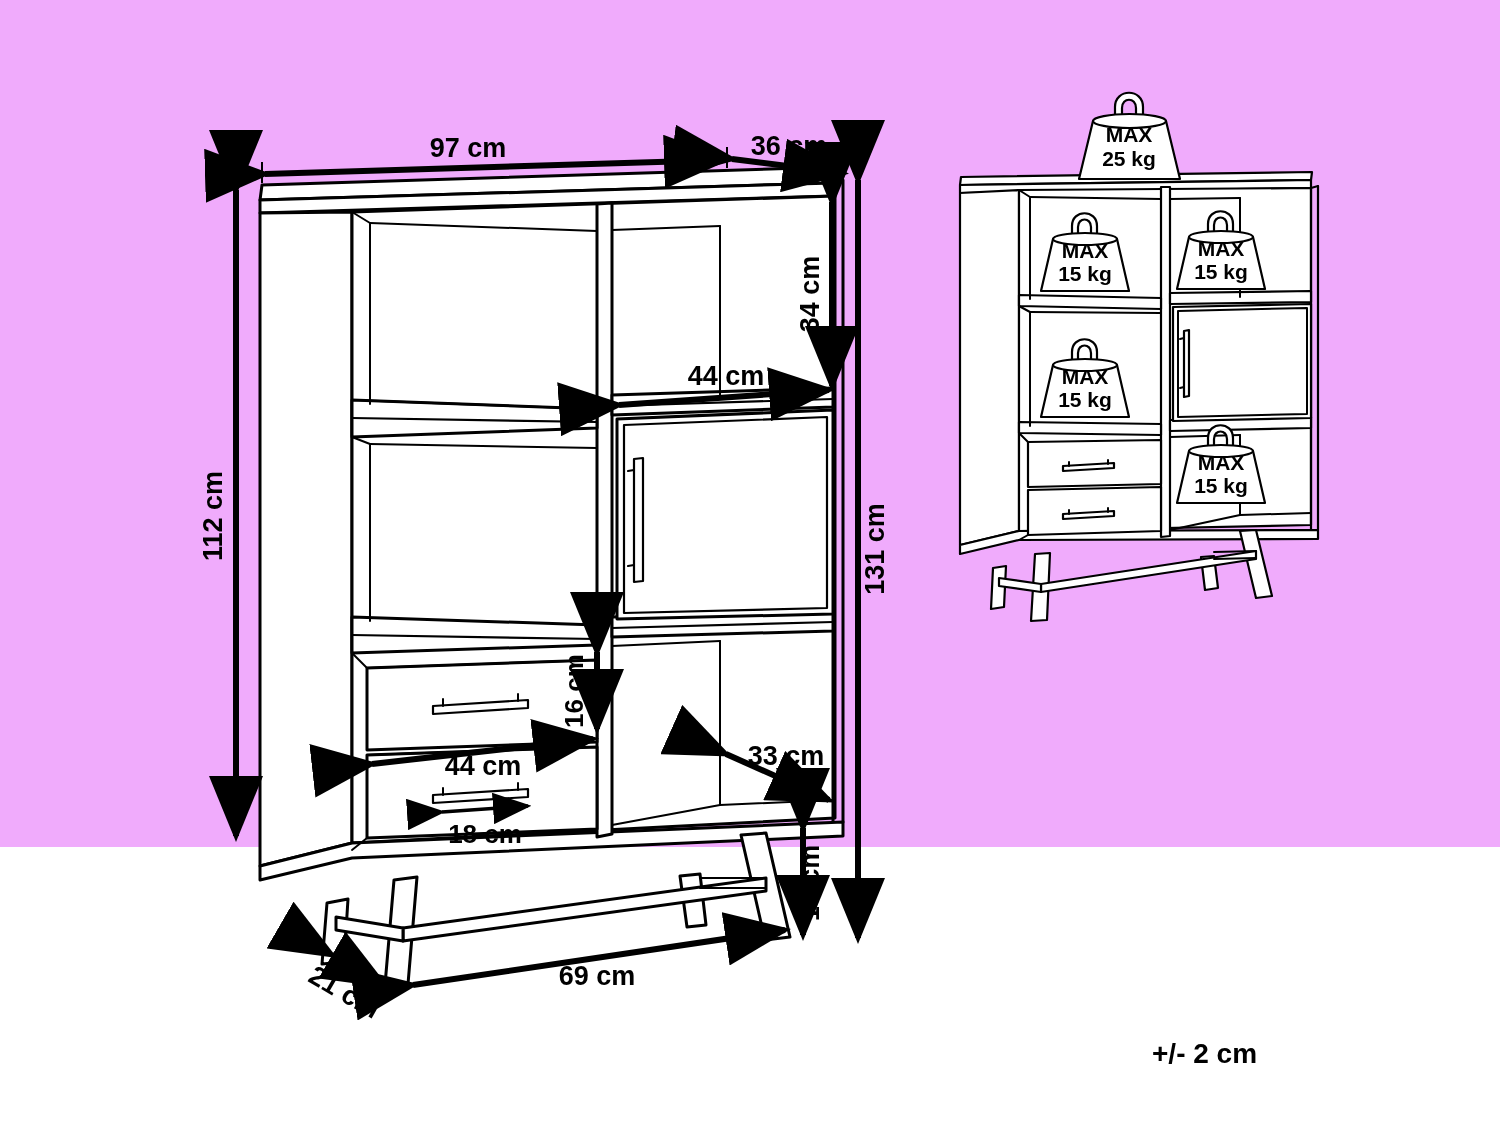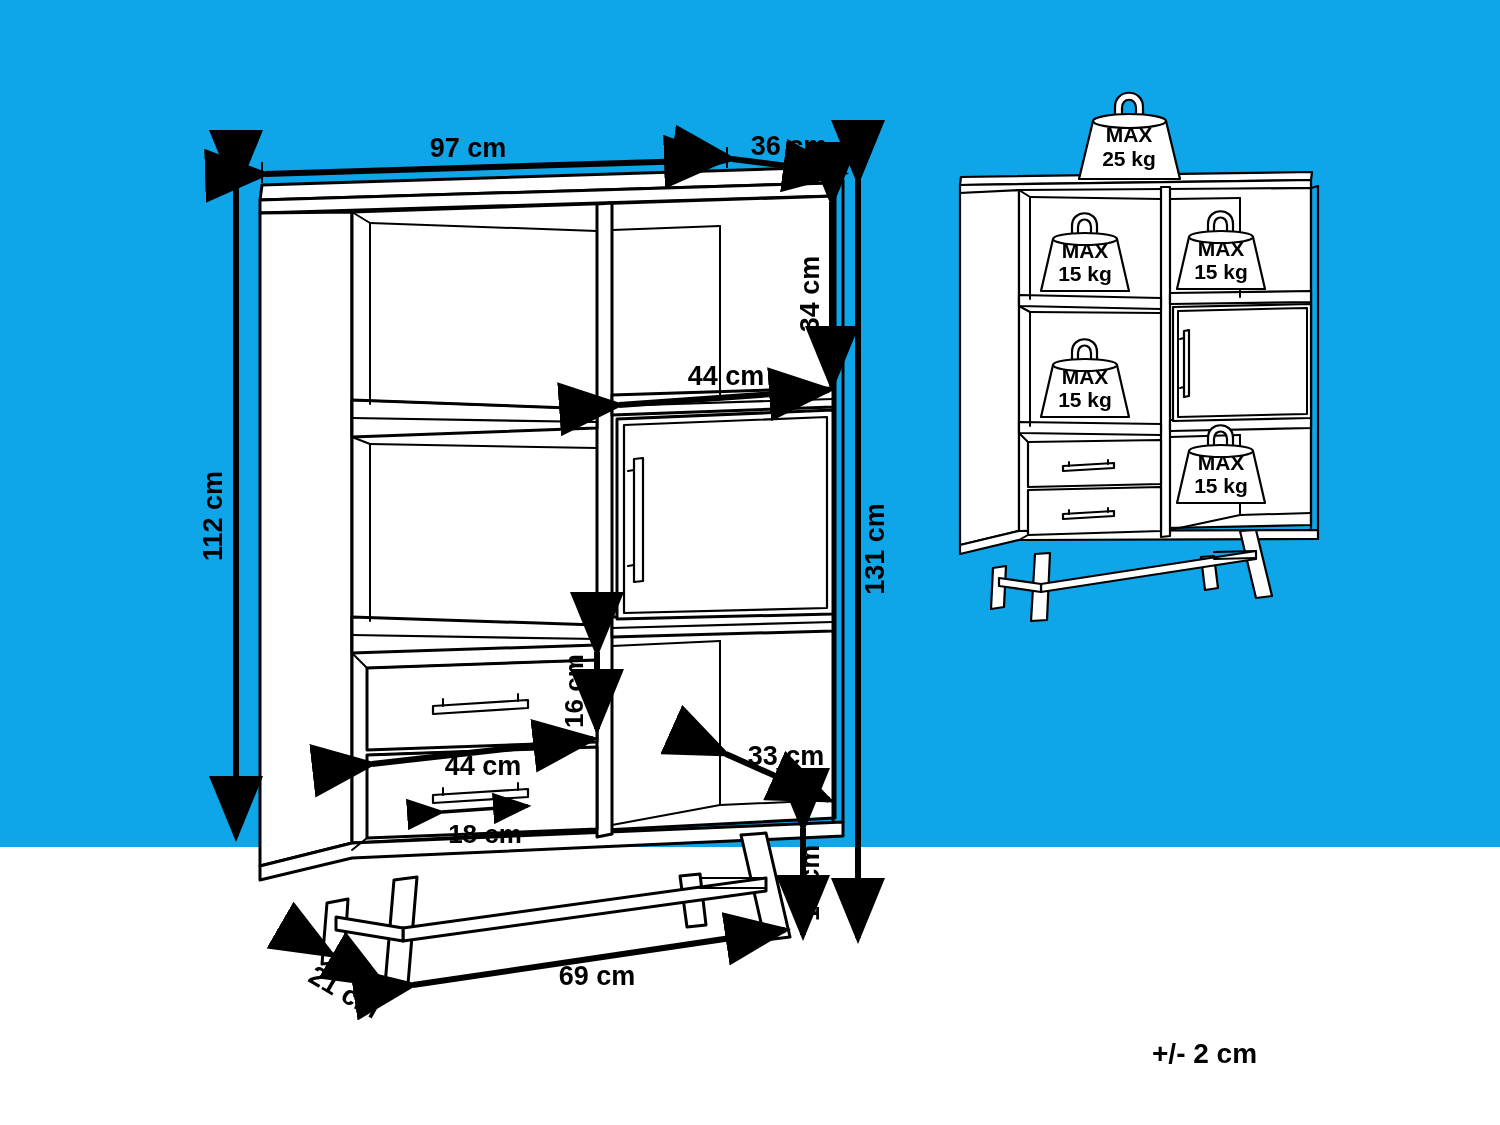--- a/index.html
+++ b/index.html
@@ -1,18 +1,18 @@
 <!DOCTYPE html>
 <html><head>
 <meta charset="utf-8">
 <style>
   html,body{margin:0;padding:0;background:#ffffff;}
   body{width:1500px;height:1125px;overflow:hidden;
        font-family:"Liberation Sans","DejaVu Sans",sans-serif;}
-  #stage{position:relative;width:1500px;height:847px;background:#0ea5e9;}
+  #stage{position:relative;width:1500px;height:847px;background:#f0abfc;}
   svg{display:block;}
   .dimtext{font-family:"Liberation Sans","DejaVu Sans",sans-serif;
            font-weight:bold;font-size:27px;fill:#000;}
   .dimtext-small{font-family:"Liberation Sans","DejaVu Sans",sans-serif;
            font-weight:bold;font-size:26px;fill:#000;}
   .wtext{font-family:"Liberation Sans","DejaVu Sans",sans-serif;
            font-weight:bold;font-size:21px;fill:#000;text-anchor:middle;}
   .tol{font-family:"Liberation Sans","DejaVu Sans",sans-serif;
            font-weight:bold;font-size:28px;fill:#000;}
   .ln{fill:none;stroke:#000;stroke-width:3;stroke-linejoin:round;stroke-linecap:round;}

